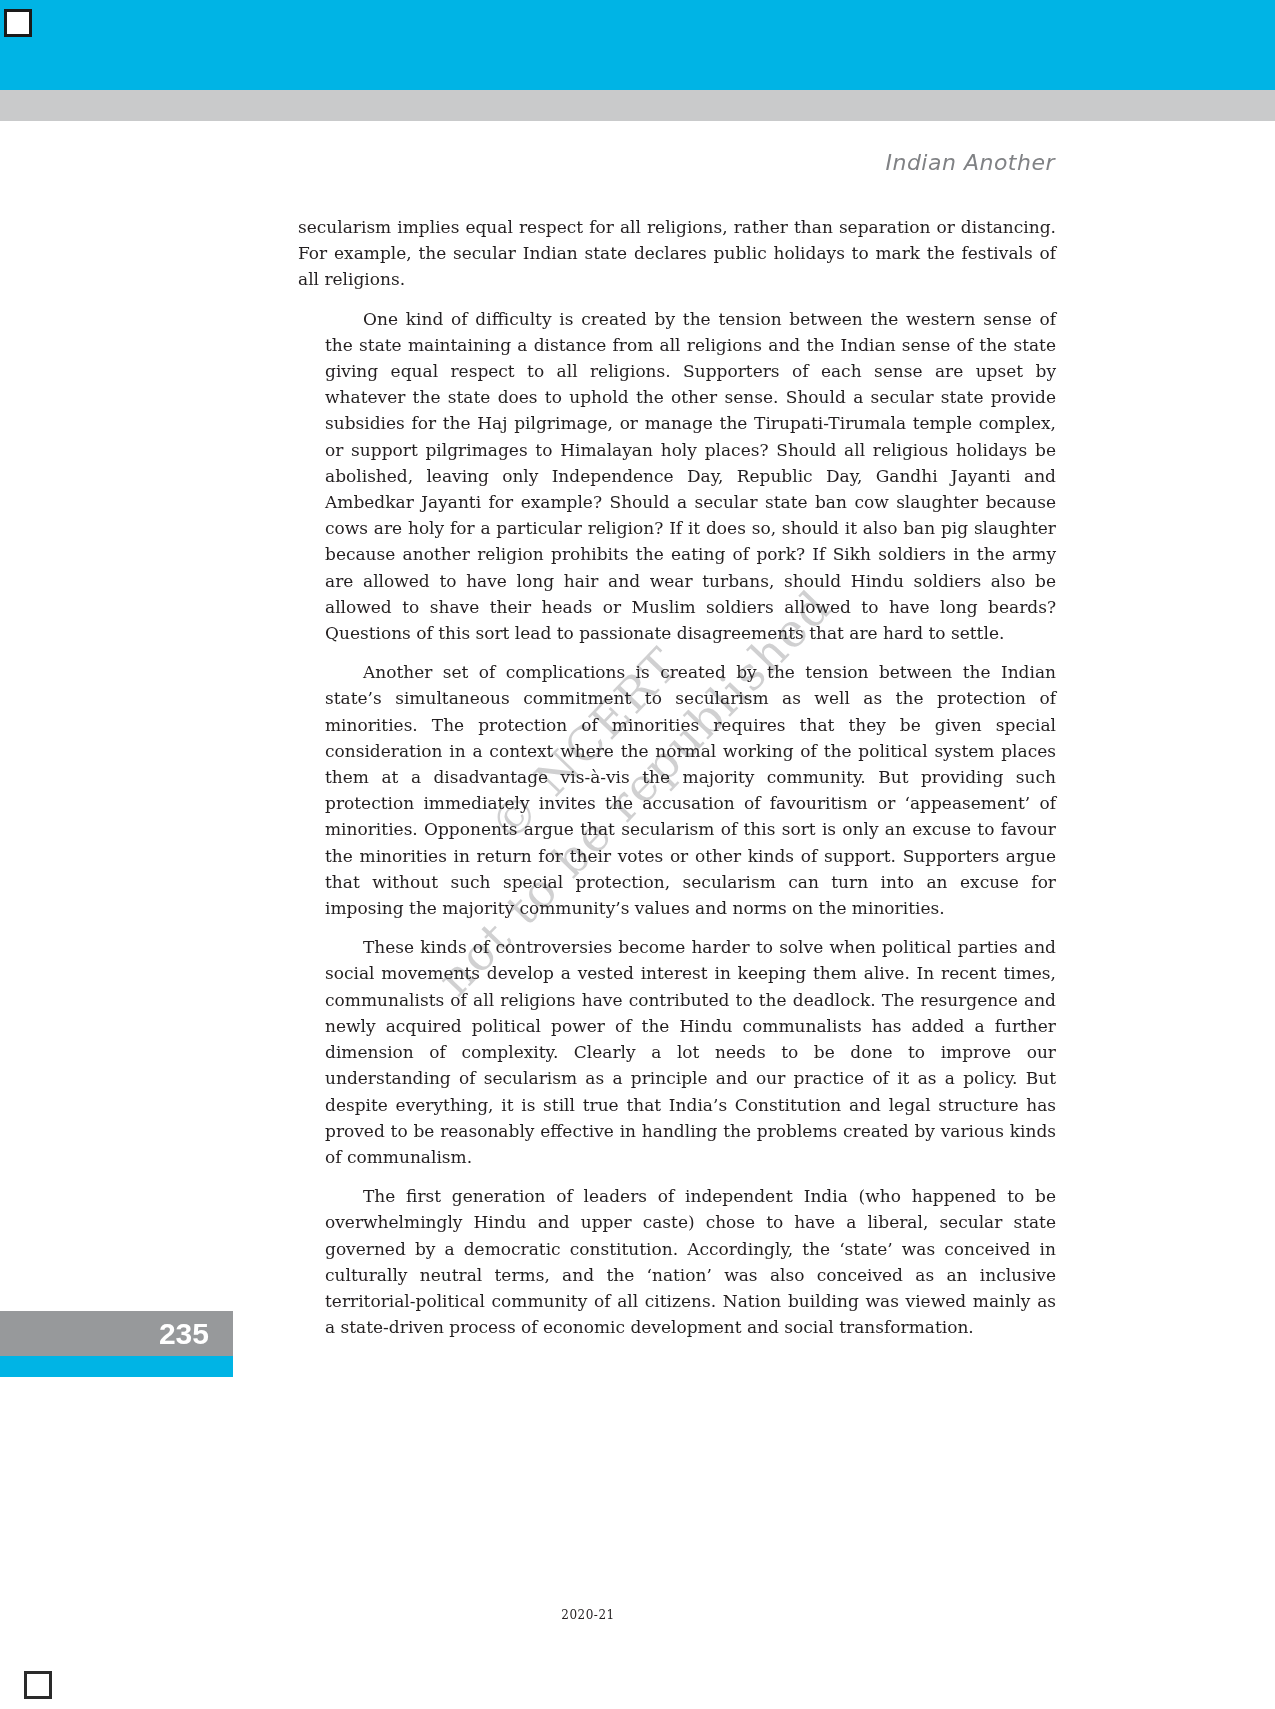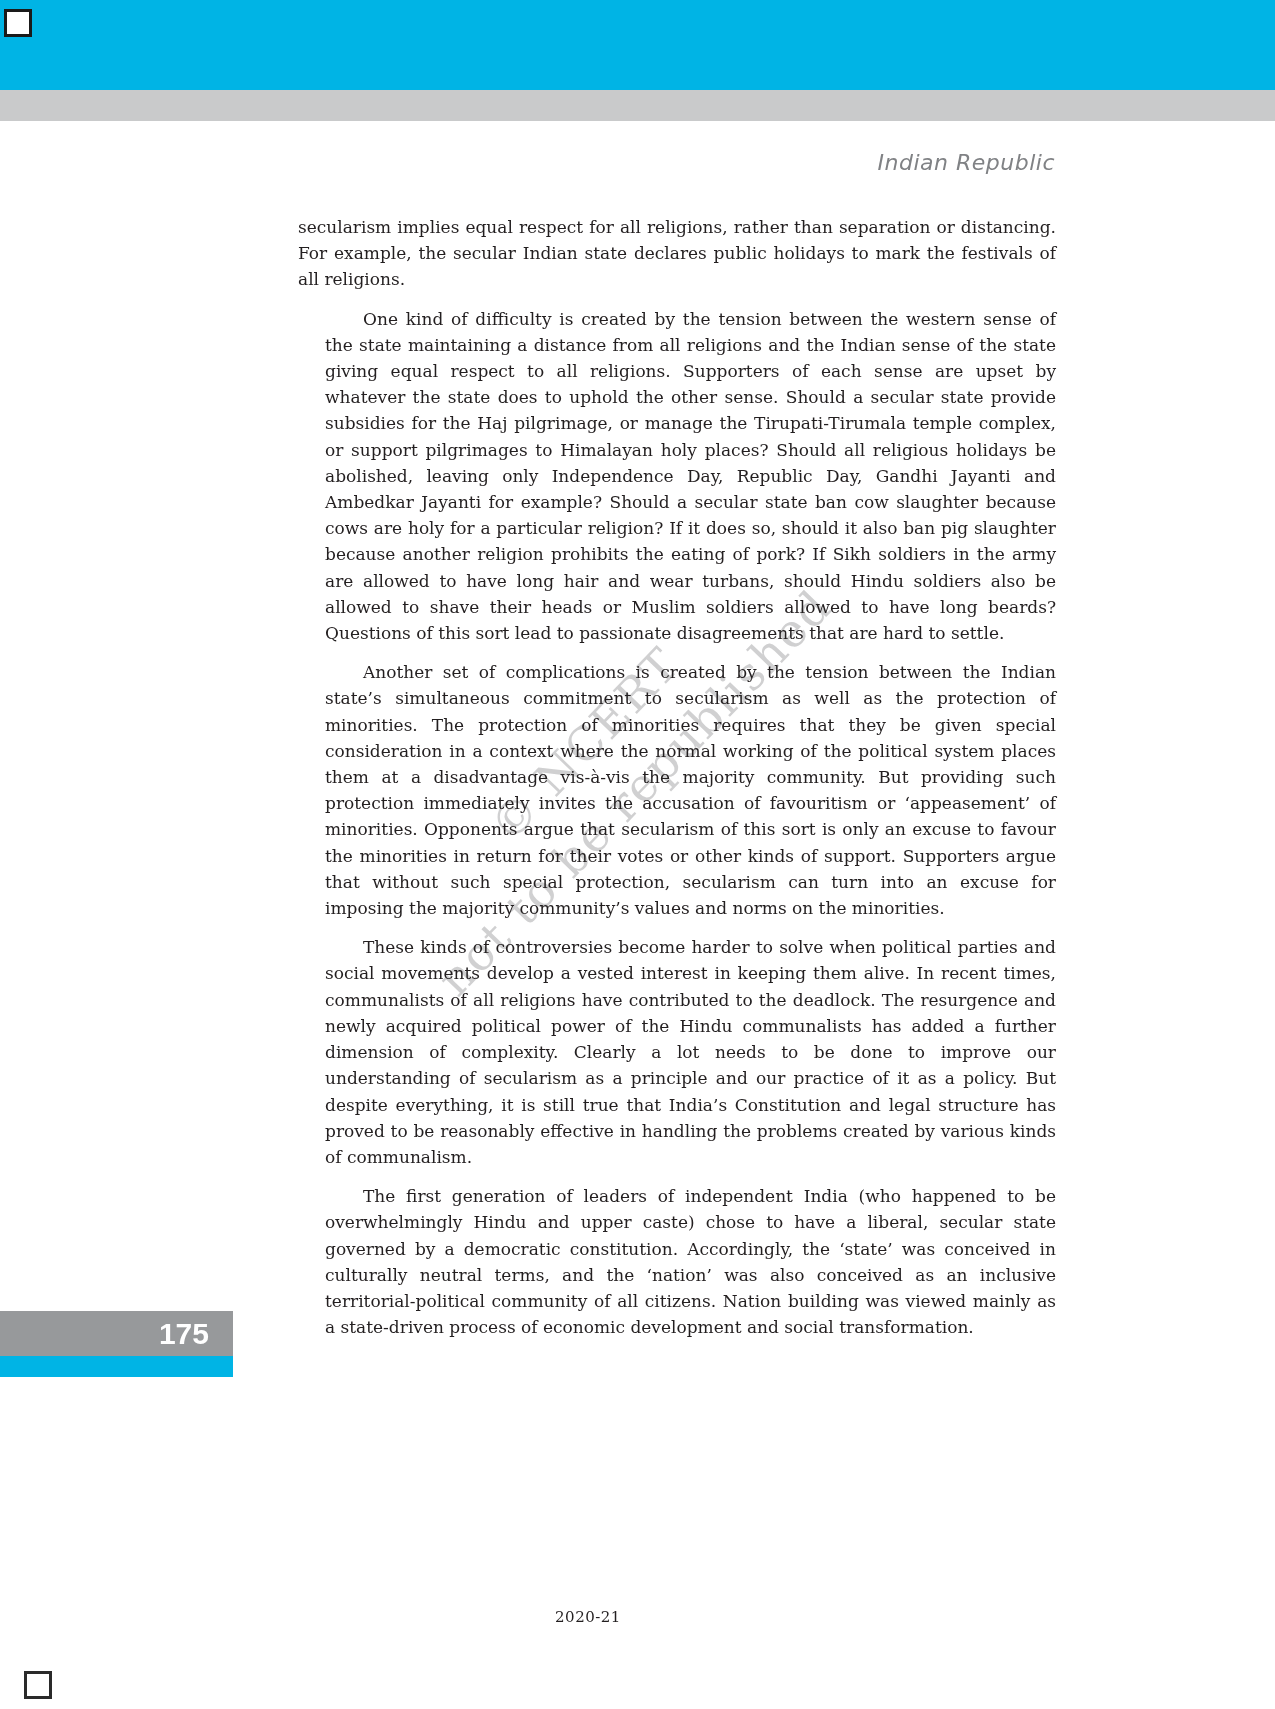--- a/index.html
+++ b/index.html
@@ -102,49 +102,49 @@
     background: #00B4E5;
   }
 
   
   .footer-year {
     position: absolute;
     left: 513px; top: 1608px;
     width: 150px;
     text-align: center;
     font-family: "DejaVu Serif", serif;
-    font-size: 15px;
+    font-size: 12px;
     color: #231F20;
     letter-spacing: 0.5px;
   }
 </style>
 </head>
 <body>
 
 <div class="page">
 
   <div class="top-cyan-bar"></div>
   <div class="top-gray-bar"></div>
 
   <div class="reg-mark top"></div>
   <div class="reg-mark bottom"></div>
 
-  <div class="running-head">Indian Republic</div>
+  <div class="running-head">Indian Another</div>
 
   <div class="watermark">
     <div>© NCERT</div>
     <div>not to be republished</div>
   </div>
 
   <main class="text-column">
     <p class="para no-indent">secularism implies equal respect for all religions, rather than separation or distancing. For example, the secular Indian state declares public holidays to mark the festivals of all religions.</p>
     <p class="para indent">One kind of difficulty is created by the tension between the western sense of the state maintaining a distance from all religions and the Indian sense of the state giving equal respect to all religions. Supporters of each sense are upset by whatever the state does to uphold the other sense. Should a secular state provide subsidies for the Haj pilgrimage, or manage the Tirupati-Tirumala temple complex, or support pilgrimages to Himalayan holy places? Should all religious holidays be abolished, leaving only Independence Day, Republic Day, Gandhi Jayanti and Ambedkar Jayanti for example? Should a secular state ban cow slaughter because cows are holy for a particular religion? If it does so, should it also ban pig slaughter because another religion prohibits the eating of pork? If Sikh soldiers in the army are allowed to have long hair and wear turbans, should Hindu soldiers also be allowed to shave their heads or Muslim soldiers allowed to have long beards? Questions of this sort lead to passionate disagreements that are hard to settle.</p>
     <p class="para indent">Another set of complications is created by the tension between the Indian state’s simultaneous commitment to secularism as well as the protection of minorities. The protection of minorities requires that they be given special consideration in a context where the normal working of the political system places them at a disadvantage vis-à-vis the majority community. But providing such protection immediately invites the accusation of favouritism or ‘appeasement’ of minorities. Opponents argue that secularism of this sort is only an excuse to favour the minorities in return for their votes or other kinds of support. Supporters argue that without such special protection, secularism can turn into an excuse for imposing the majority community’s values and norms on the minorities.</p>
     <p class="para indent">These kinds of controversies become harder to solve when political parties and social movements develop a vested interest in keeping them alive. In recent times, communalists of all religions have contributed to the deadlock. The resurgence and newly acquired political power of the Hindu communalists has added a further dimension of complexity. Clearly a lot needs to be done to improve our understanding of secularism as a principle and our practice of it as a policy. But despite everything, it is still true that India’s Constitution and legal structure has proved to be reasonably effective in handling the problems created by various kinds of communalism.</p>
     <p class="para indent">The first generation of leaders of independent India (who happened to be overwhelmingly Hindu and upper caste) chose to have a liberal, secular state governed by a democratic constitution. Accordingly, the ‘state’ was conceived in culturally neutral terms, and the ‘nation’ was also conceived as an inclusive territorial-political community of all citizens. Nation building was viewed mainly as a state-driven process of economic development and social transformation.</p>
   </main>
 
-  <div class="page-num-block">175</div>
+  <div class="page-num-block">235</div>
   <div class="page-num-cyan"></div>
 
   <div class="footer-year">2020-21</div>
 
 </div>
 
 </body></html>

